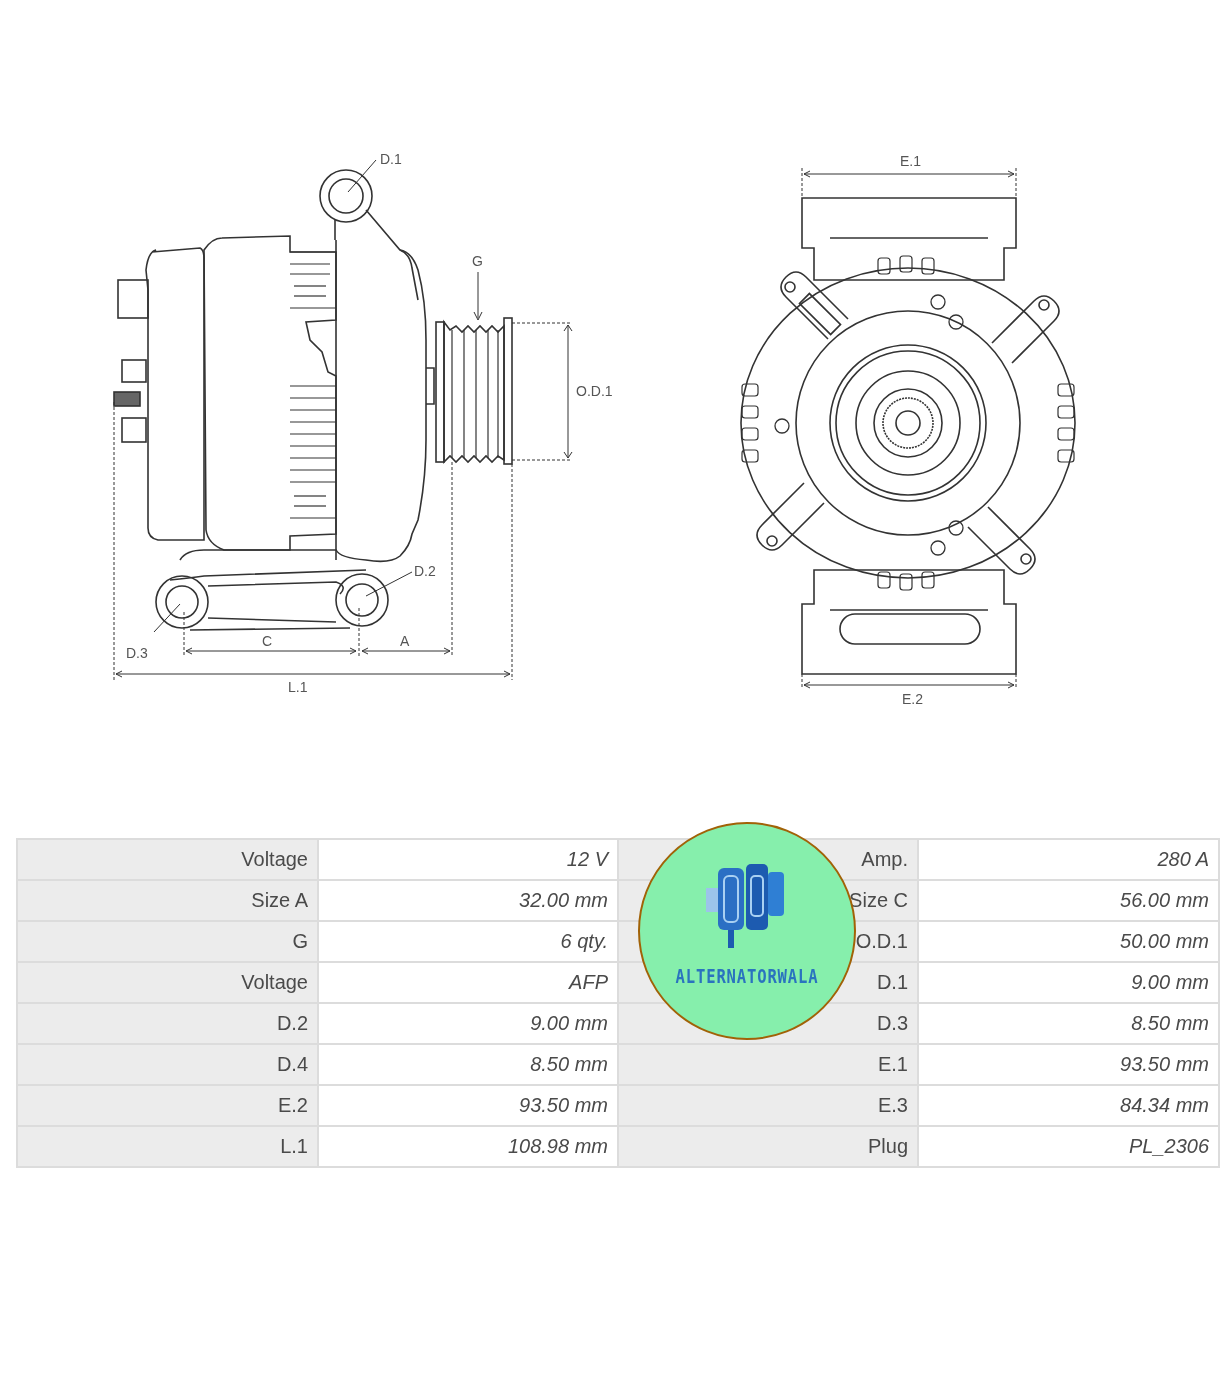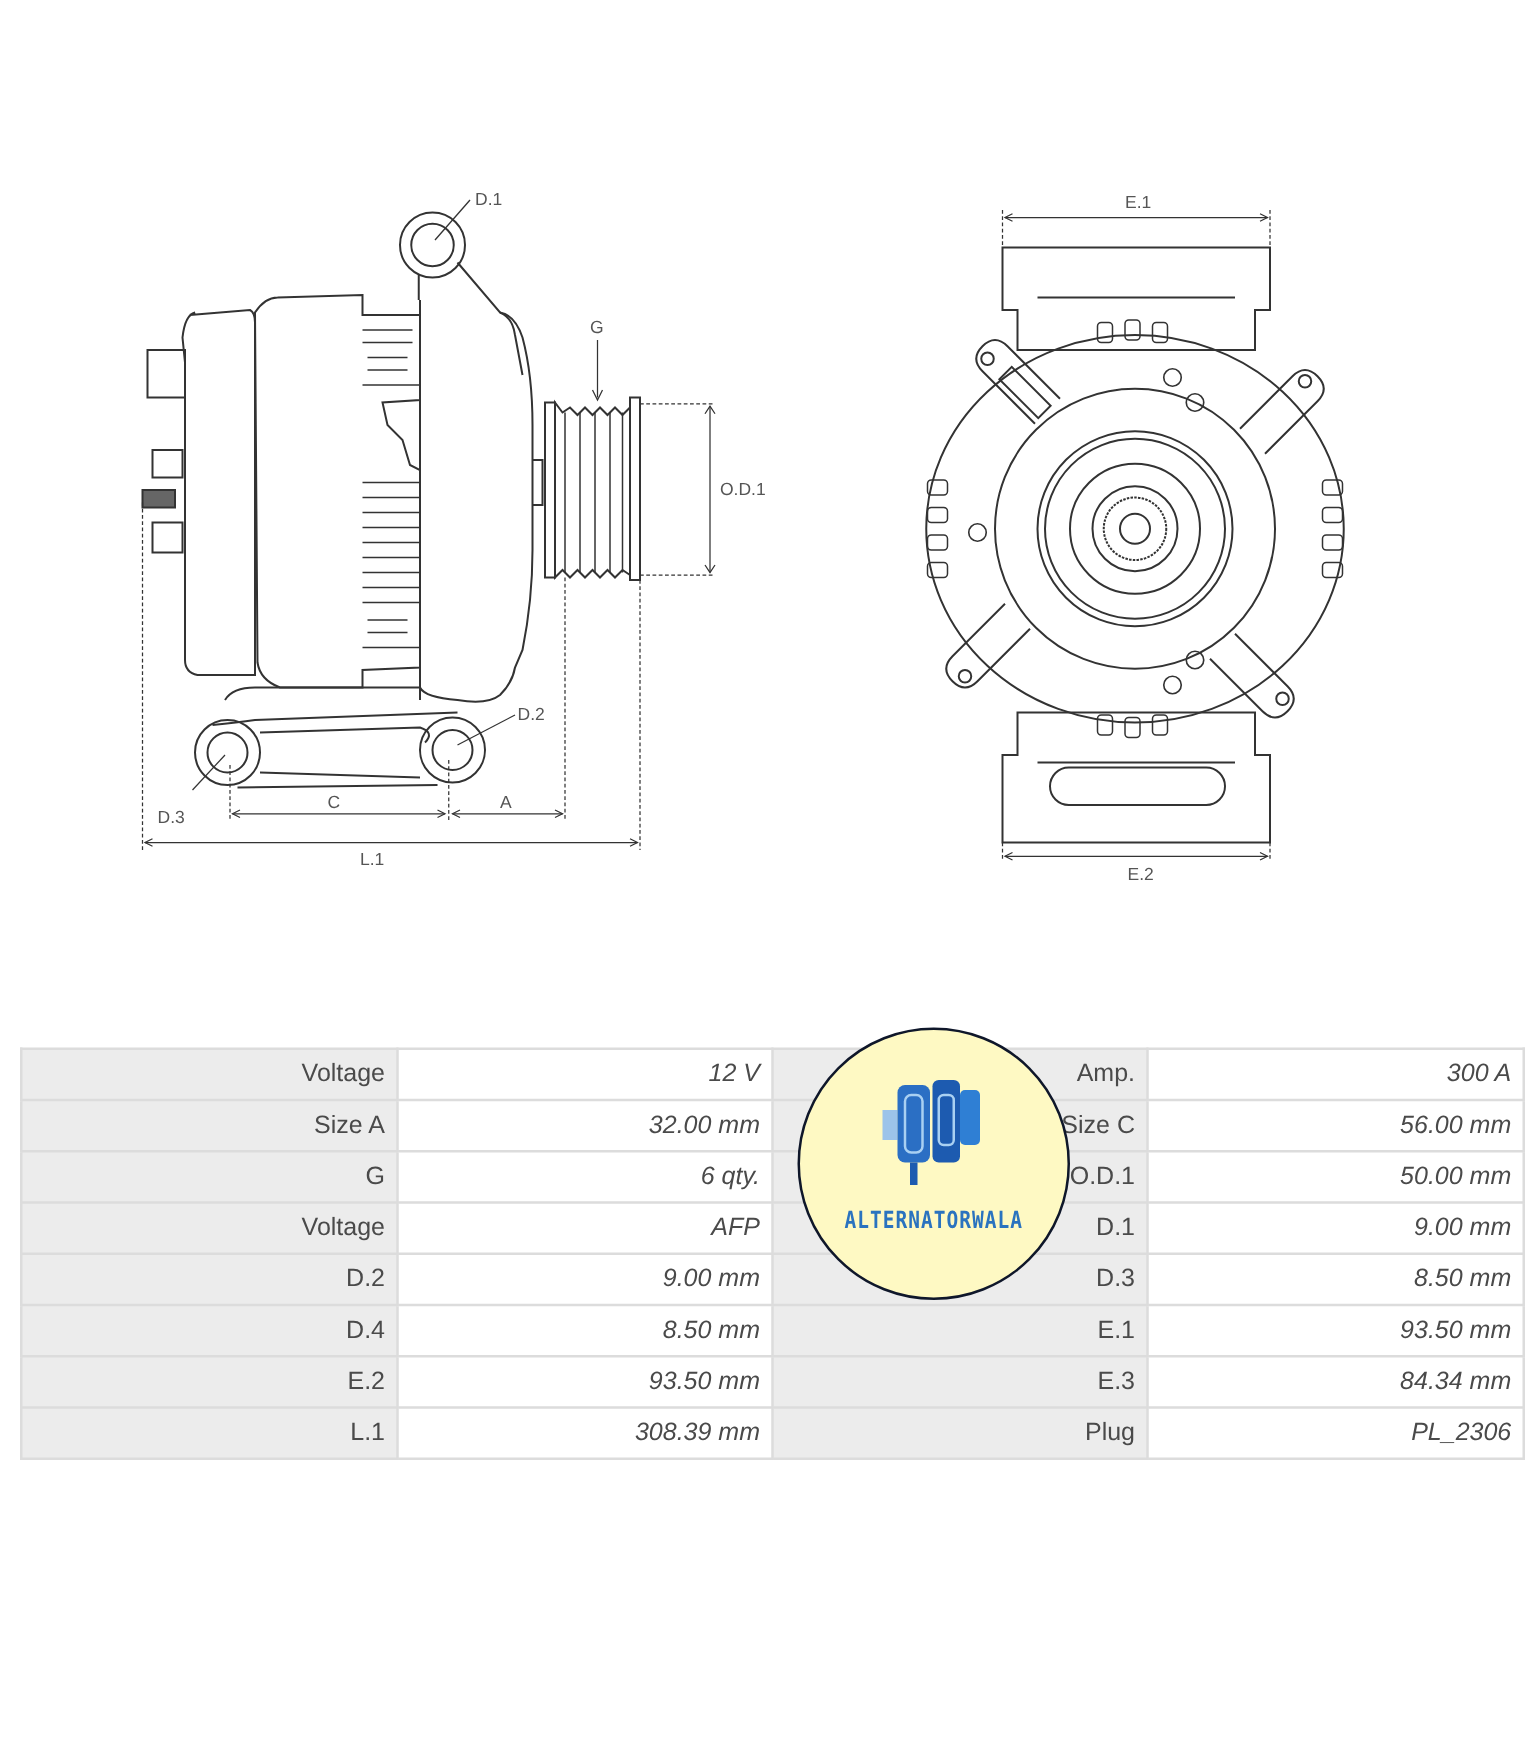--- a/index.html
+++ b/index.html
@@ -4,21 +4,21 @@
 <style>
   html,body{margin:0;padding:0;background:#ffffff;}
   body{width:1225px;height:1393px;position:relative;overflow:hidden;font-family:"Liberation Sans",sans-serif;color:#444;}
   .drawing{position:absolute;}
   .drawing svg{display:block;}
   .dlabel{font-family:"Liberation Sans",sans-serif;font-size:14px;fill:#555;}
   .specs{position:absolute;left:16px;top:838px;width:1202px;border-collapse:collapse;table-layout:fixed;}
   .specs td{height:41px;border:2px solid #dcdcdc;font-size:20px;color:#4a4a4a;text-align:right;padding:0 9px 0 3px;box-sizing:border-box;}
   .specs td.k{background:#ececec;}
   .specs td.v{background:#ffffff;font-style:italic;}
-  .logo{position:absolute;left:638px;top:822px;width:218px;height:218px;border-radius:50%;border:2px solid #0f172a;background:#fef9c3;box-sizing:border-box;}
+  .logo{position:absolute;left:638px;top:822px;width:218px;height:218px;border-radius:50%;border:2px solid #a16207;background:#86efac;box-sizing:border-box;}
   .logo-text{position:absolute;left:0;right:0;top:141px;text-align:center;font-family:"DejaVu Sans Mono",monospace;font-weight:bold;font-size:19px;letter-spacing:1px;color:#2a73bf;transform:scaleX(0.82);}
   .logo-mark{position:absolute;left:62px;top:34px;}
 </style>
 </head>
 <body>
 
 <div class="drawing" style="left:100px;top:140px;">
 <svg width="530" height="570" viewBox="0 0 530 570" fill="none" stroke="#333" stroke-width="1.6">
 
   <circle cx="246" cy="56" r="26"></circle>
@@ -200,21 +200,21 @@
       <col style="width:301px">
       <col style="width:300px">
       <col style="width:300px">
       <col style="width:301px">
     </colgroup>
   <tbody>
     <tr>
       <td class="k">Voltage</td>
       <td class="v">12 V</td>
       <td class="k">Amp.</td>
-      <td class="v">300 A</td>
+      <td class="v">280 A</td>
     </tr>
     <tr>
       <td class="k">Size A</td>
       <td class="v">32.00 mm</td>
       <td class="k">Size C</td>
       <td class="v">56.00 mm</td>
     </tr>
     <tr>
       <td class="k">G</td>
       <td class="v">6 qty.</td>
@@ -240,21 +240,21 @@
       <td class="v">93.50 mm</td>
     </tr>
     <tr>
       <td class="k">E.2</td>
       <td class="v">93.50 mm</td>
       <td class="k">E.3</td>
       <td class="v">84.34 mm</td>
     </tr>
     <tr>
       <td class="k">L.1</td>
-      <td class="v">308.39 mm</td>
+      <td class="v">108.98 mm</td>
       <td class="k">Plug</td>
       <td class="v">PL_2306</td>
     </tr>
   </tbody>
 </table>
 
 <div class="logo">
   <div class="logo-mark">
     <svg width="90" height="92" viewBox="0 0 90 92">
       <rect x="4" y="30" width="12" height="24" fill="#9cc4ea"></rect>

